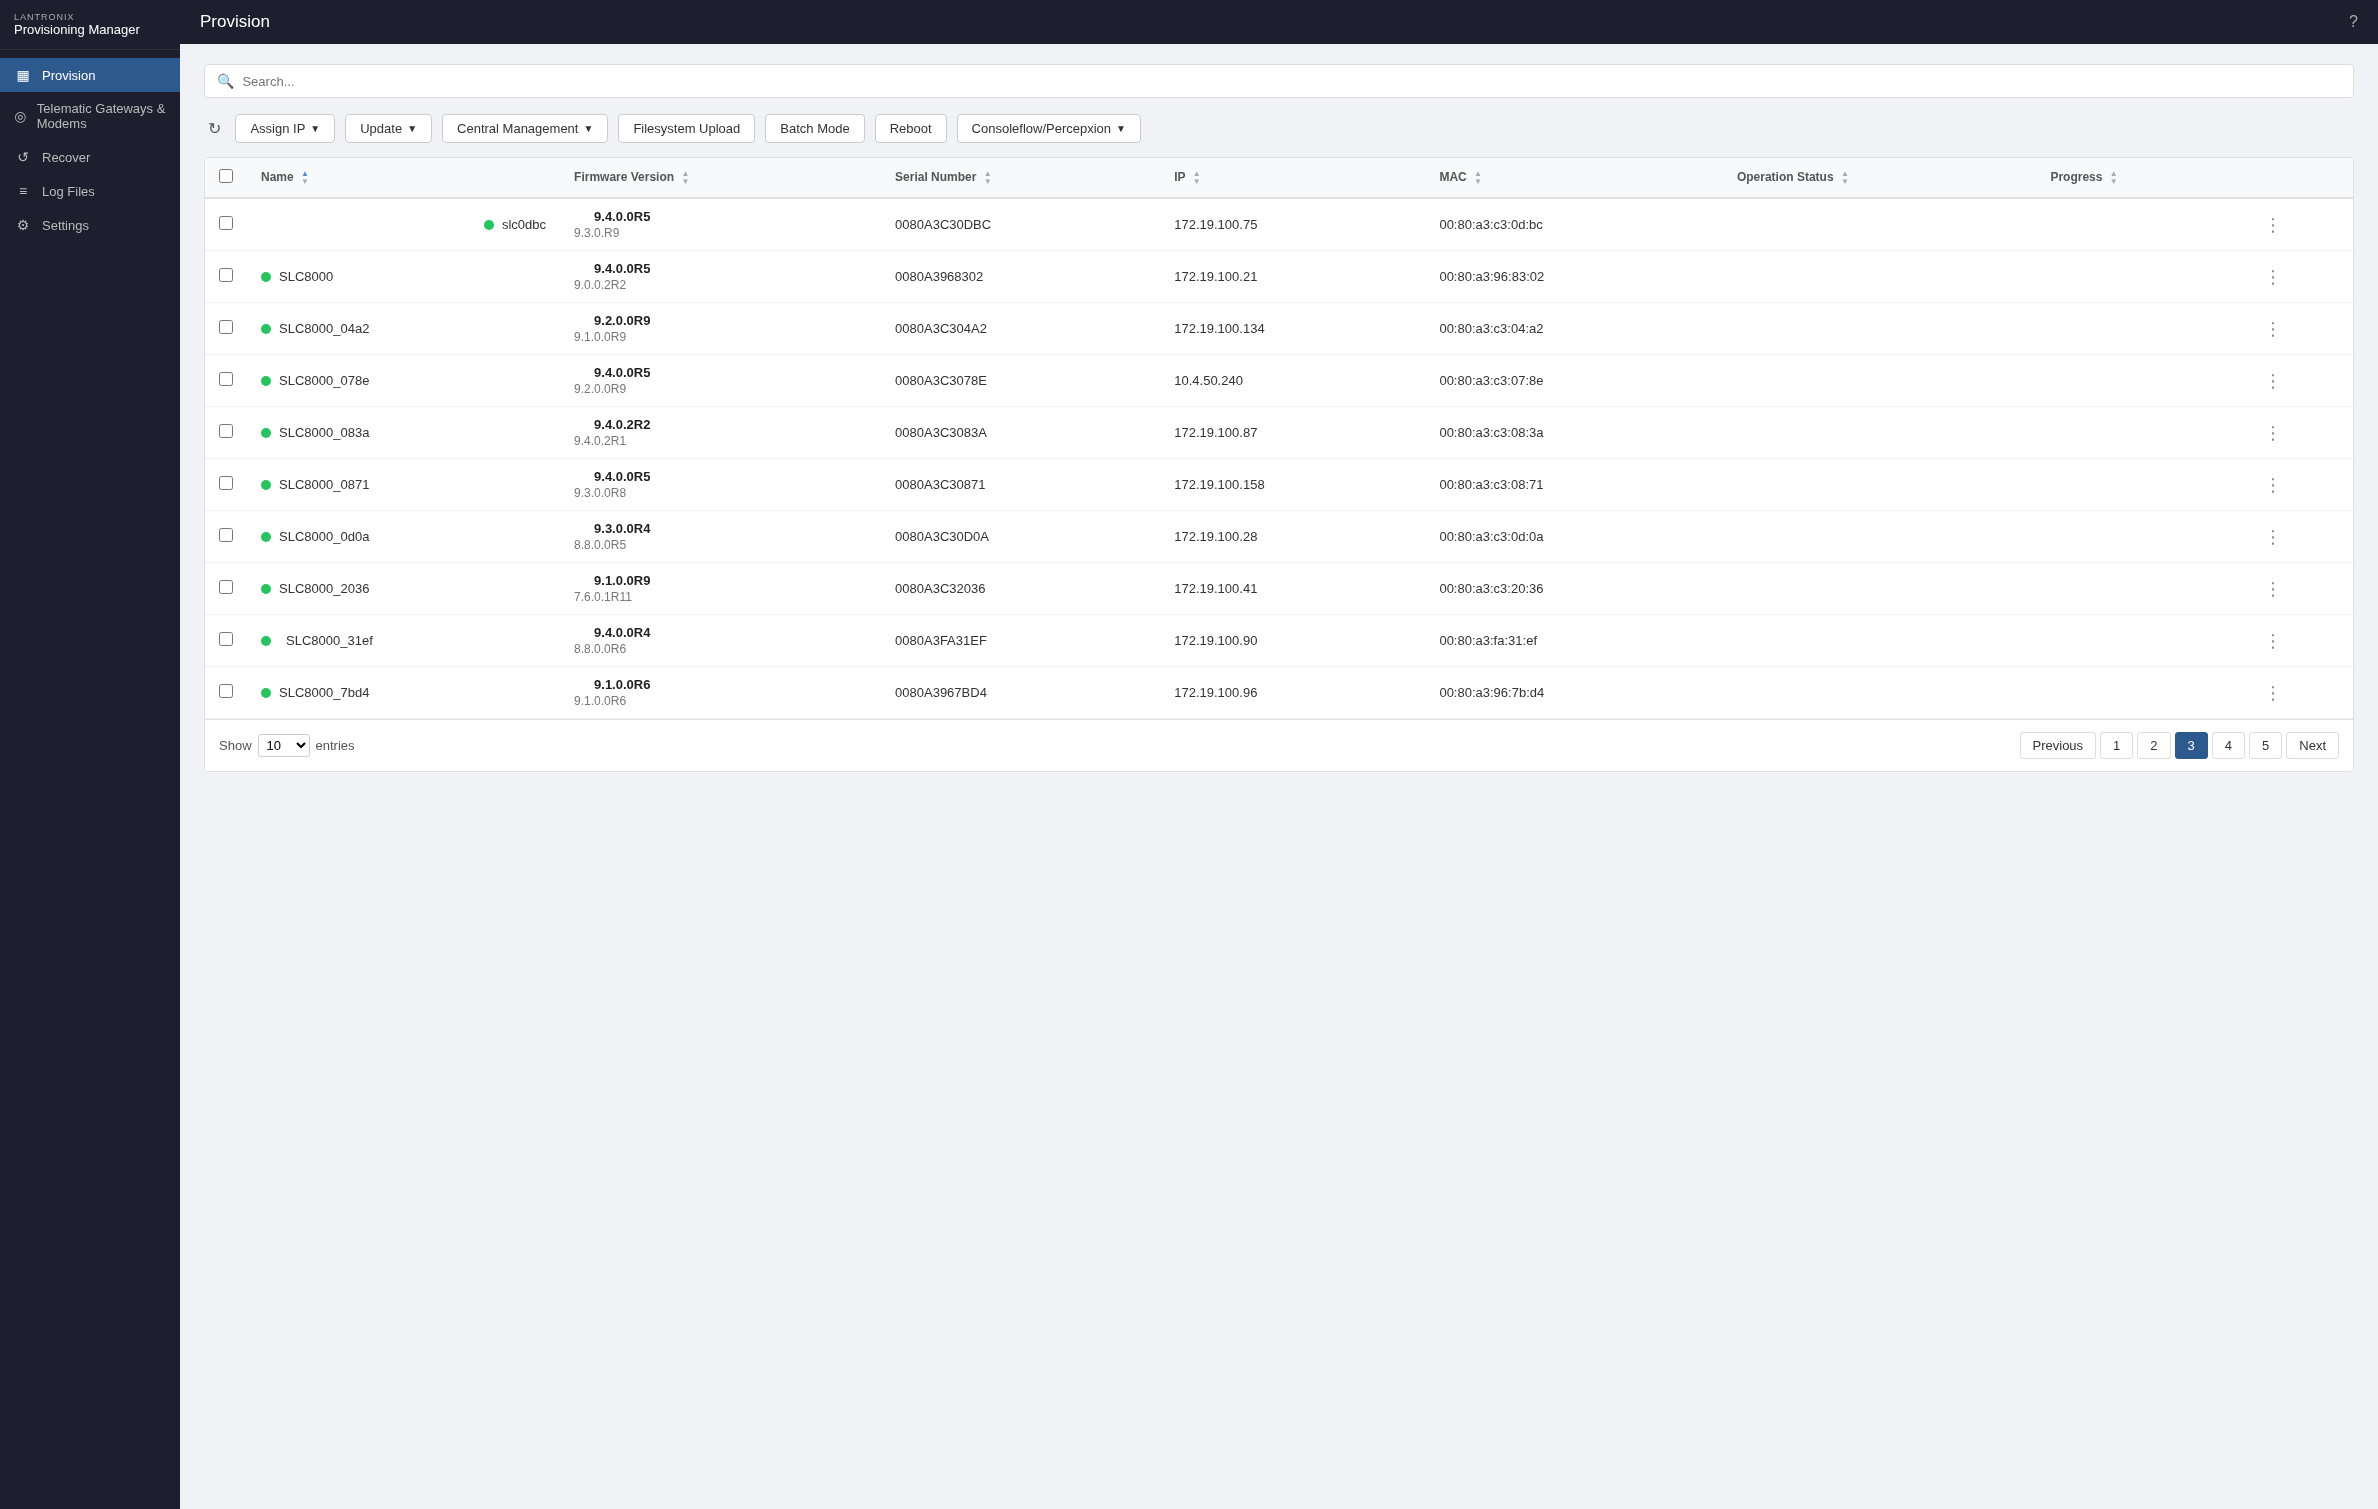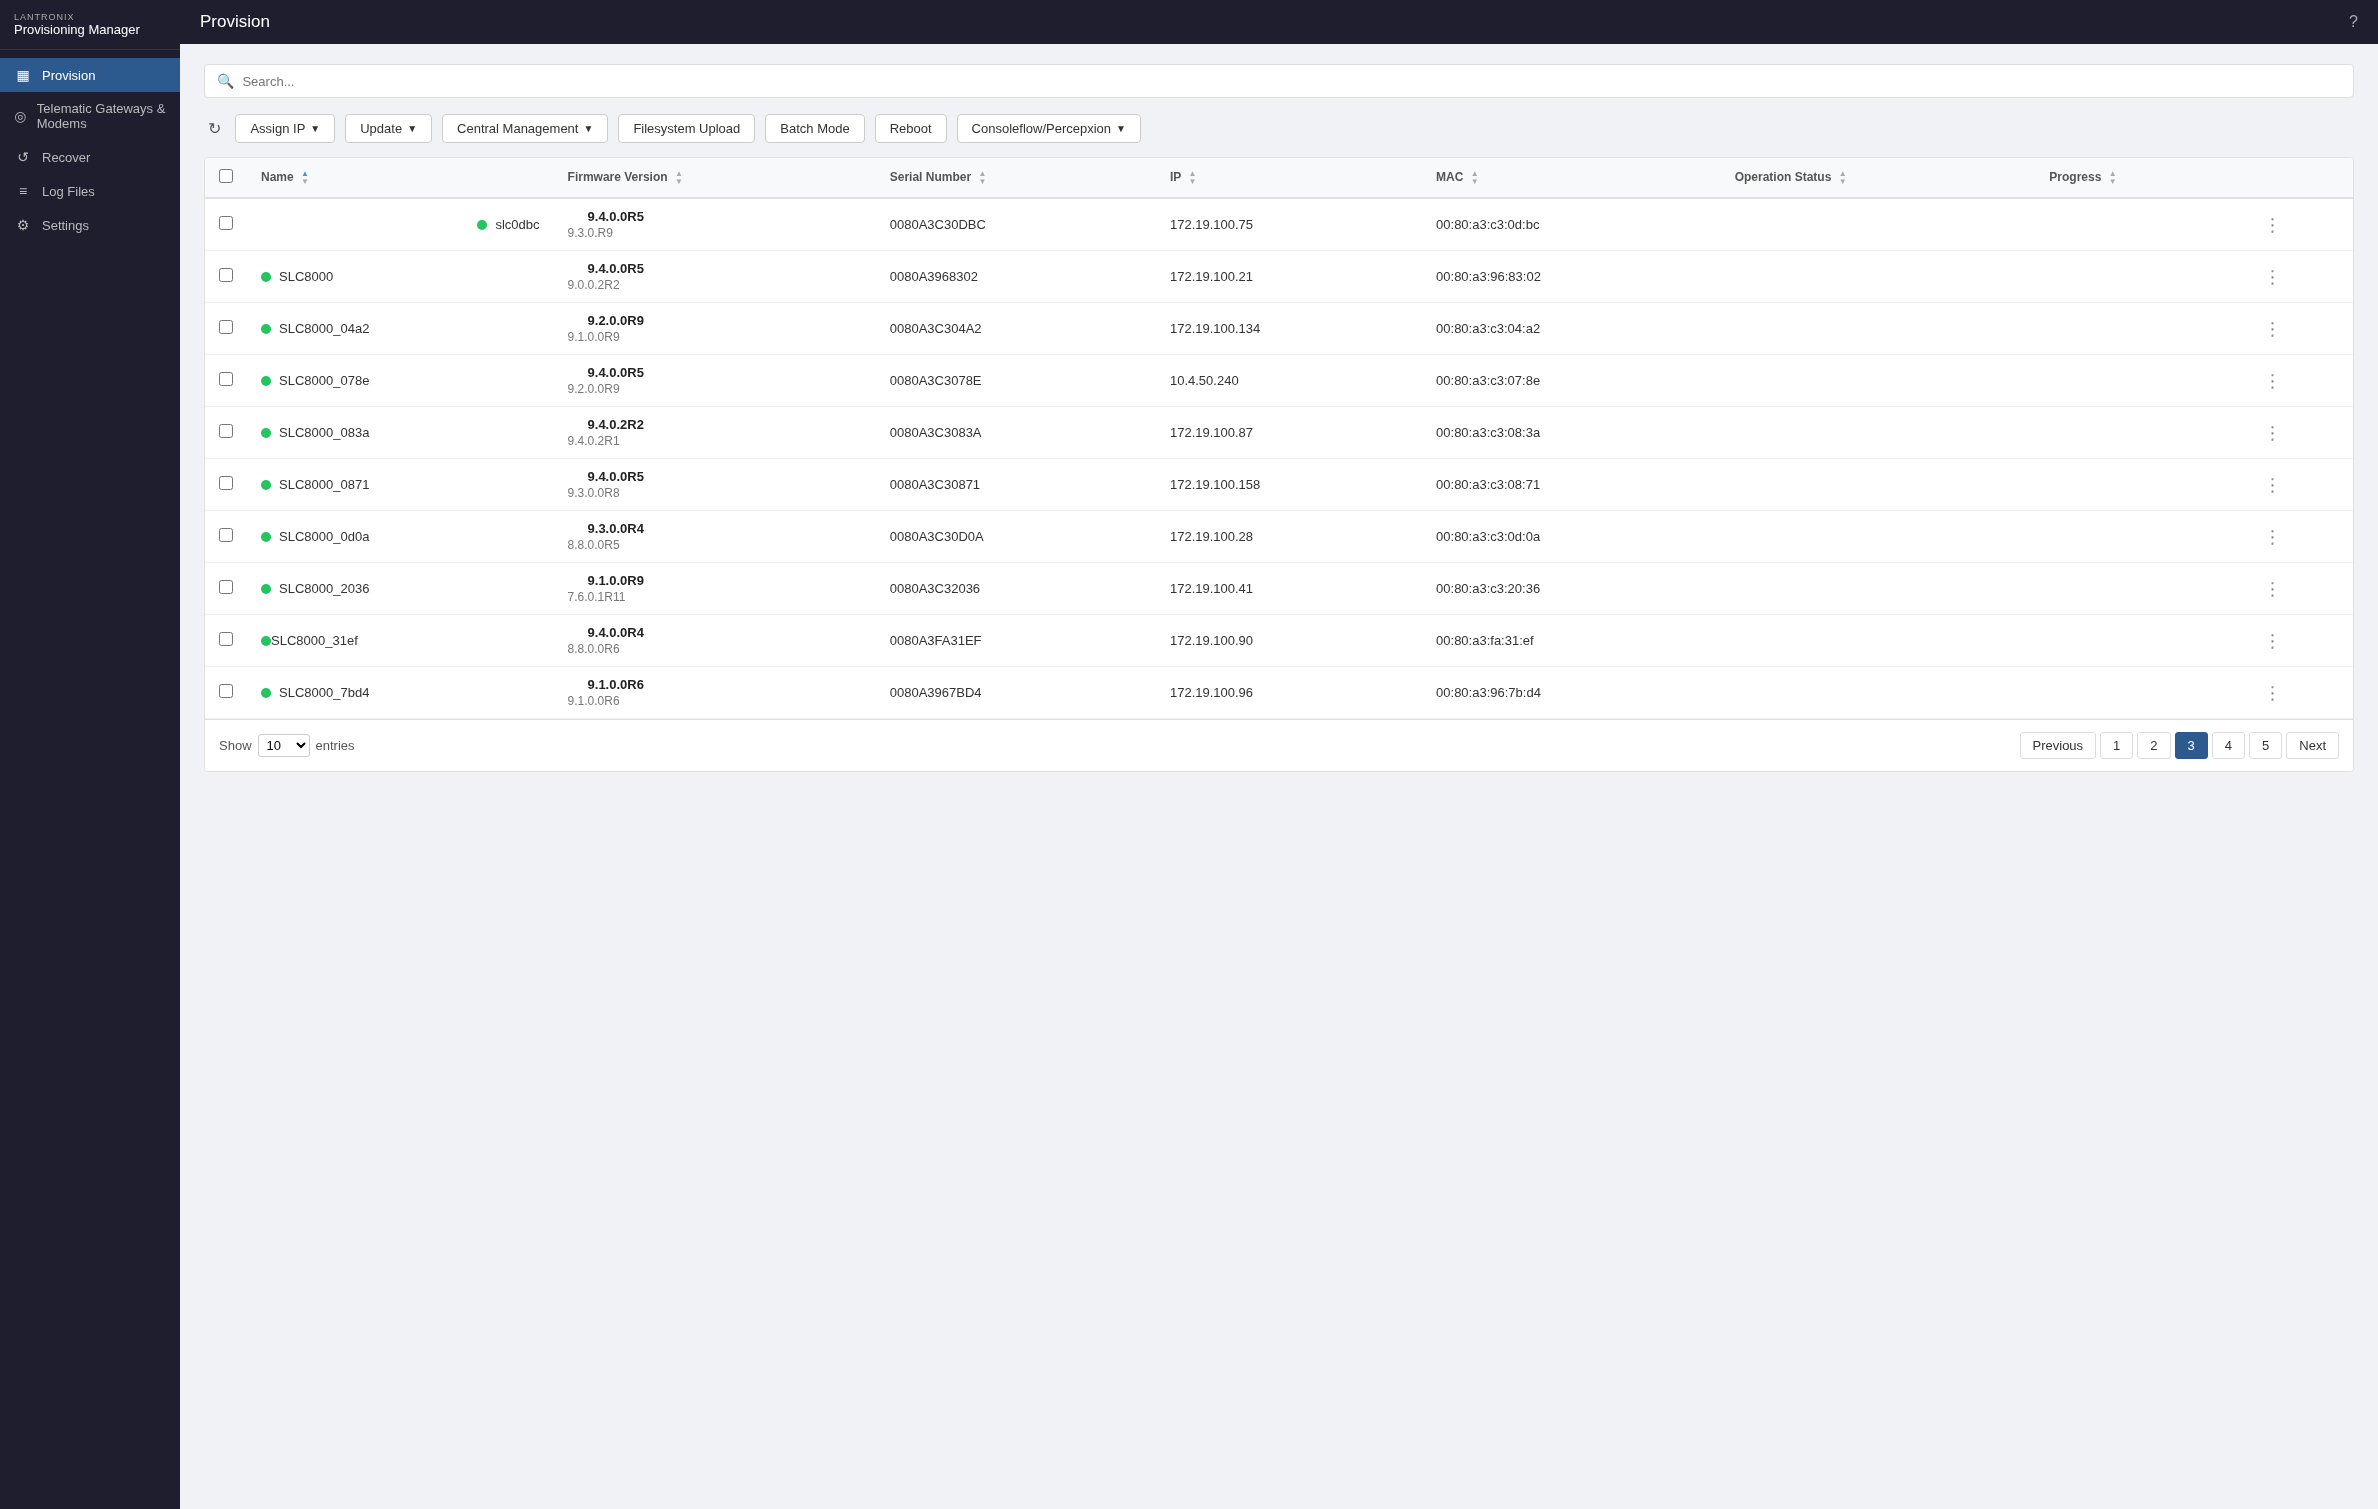--- a/index.html
+++ b/index.html
@@ -396,21 +396,21 @@
     <td></td>
     <td>
       <span class="row-menu">⋮</span>
     </td>
   </tr>
             <tr>
     <td class="checkbox-col">
       <input type="checkbox" style="">
     </td>
     <td>
-      <span style="display:flex;align-items:center;gap:0;">
+      <span style="display:flex;align-items:center;gap:15px;">
         <span class="status-dot status-green"></span>
         <span>SLC8000_31ef</span>
       </span>
     </td>
     <td>
       <div class="fw-cell">
         <span class="fw-current">9.4.0.0R4</span>
         <span class="fw-prev">8.8.0.0R6</span>
       </div>
     </td>

